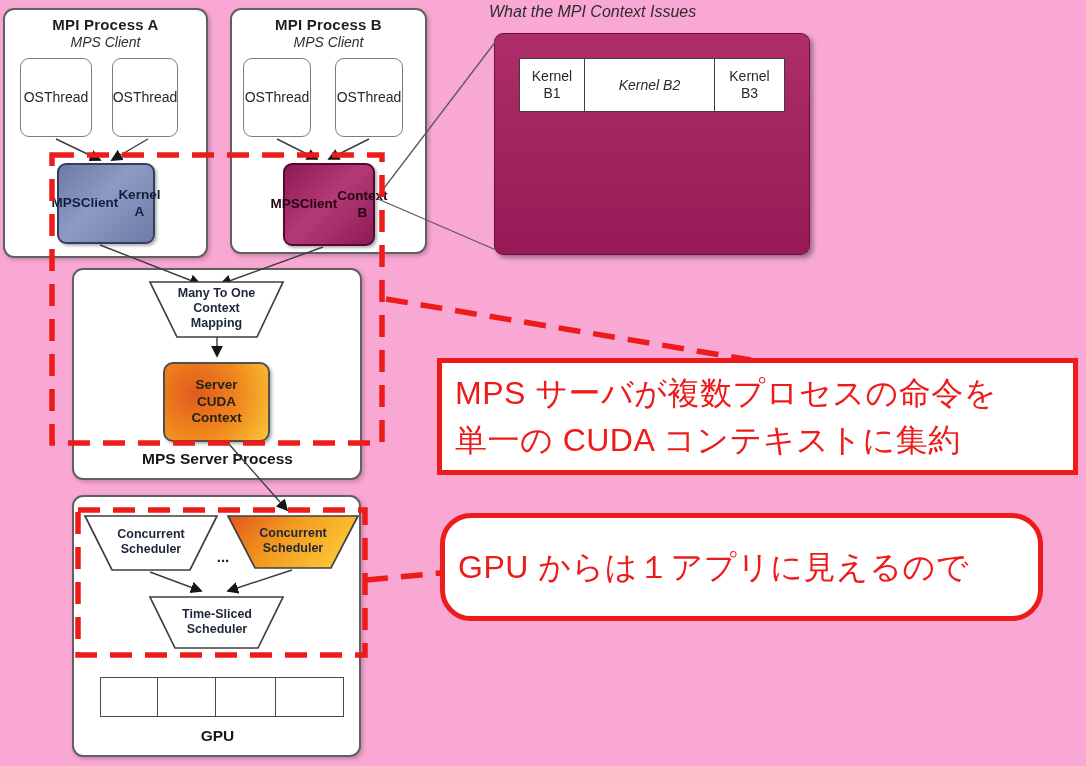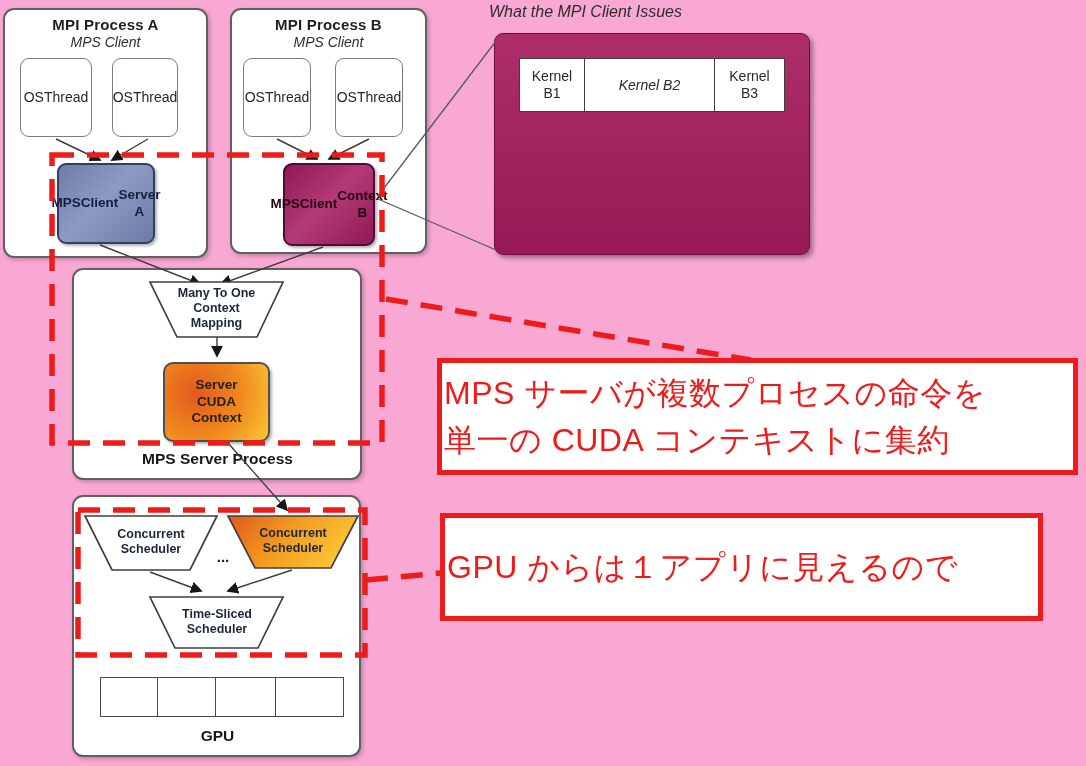--- a/index.html
+++ b/index.html
@@ -47,21 +47,21 @@
   .itlabel{font-style:italic;font-size:16px;color:#2d2d2d;z-index:10;white-space:nowrap;}
   .traptext{
     z-index:30;text-align:center;font-weight:bold;font-size:12.5px;line-height:1.18;color:#1d2739;
     pointer-events:none;
   }
   .dots{z-index:13;font-weight:bold;font-size:15px;color:#222;text-align:center;}
   svg.overlay{position:absolute;left:0;top:0;z-index:20;pointer-events:none;}
   .ann{
     border:5px solid #ee1b1b;color:#ee1b1b;background:#fff;z-index:31;
     display:flex;flex-direction:column;justify-content:center;
-    font-size:32px;line-height:1.45;padding-left:2px;letter-spacing:.5px;white-space:nowrap;
+    font-size:32px;line-height:1.45;padding-left:13px;letter-spacing:.5px;white-space:nowrap;
   }
 </style>
 </head>
 <body>
 
 <div id="canvas">
 
   <div class="abs pbox" style="left:3px;top:8px;width:205px;height:250px;">
     <div class="ptitle">MPI Process A</div>
     <div class="psub">MPS Client</div>
@@ -70,42 +70,42 @@
     <span>OS</span>
     <span>Thread</span>
   </div>
   <div class="abs tbox" style="left:112px;top:58px;width:66px;height:79px;">
     <span>OS</span>
     <span>Thread</span>
   </div>
   <div class="abs ctx ctx-a" style="left:57px;top:163px;width:98px;height:81px;">
     <span>MPS</span>
     <span>Client</span>
-    <span>Server A</span>
+    <span>Kernel A</span>
   </div>
 
   <div class="abs pbox" style="left:230px;top:8px;width:197px;height:246px;">
     <div class="ptitle">MPI Process B</div>
     <div class="psub">MPS Client</div>
   </div>
   <div class="abs tbox" style="left:243px;top:58px;width:68px;height:79px;">
     <span>OS</span>
     <span>Thread</span>
   </div>
   <div class="abs tbox" style="left:335px;top:58px;width:68px;height:79px;">
     <span>OS</span>
     <span>Thread</span>
   </div>
   <div class="abs ctx ctx-b" style="left:283px;top:163px;width:92px;height:83px;">
     <span>MPS</span>
     <span>Client</span>
     <span>Context B</span>
   </div>
 
-  <div class="abs itlabel" style="left:489px;top:3px;">What the MPI Client Issues</div>
+  <div class="abs itlabel" style="left:489px;top:3px;">What the MPI Context Issues</div>
   <div class="abs magenta" style="left:494px;top:33px;width:316px;height:222px;"></div>
   <div class="abs kcell" style="left:519px;top:58px;width:66px;height:54px;">
     <span>Kernel</span>
     <span>B1</span>
   </div>
   <div class="abs kcell" style="left:584px;top:58px;width:131px;height:54px;font-style:italic;">
     <span>Kernel B2</span>
   </div>
   <div class="abs kcell" style="left:714px;top:58px;width:71px;height:54px;">
     <span>Kernel</span>
@@ -184,17 +184,17 @@
   </div>
   <div class="abs traptext" style="left:156px;top:607px;width:122px;">
     <div>Time-Sliced</div>
     <div>Scheduler</div>
   </div>
 
   <div class="abs ann" style="left:437px;top:358px;width:641px;height:117px;">
     <div>MPS サーバが複数プロセスの命令を</div>
     <div>単一の CUDA コンテキストに集約</div>
   </div>
-  <div class="abs ann" style="left:440px;top:513px;width:603px;height:108px;">
+  <div class="abs ann" style="left:440px;top:513px;width:603px;height:108px;border-radius:31px;">
     <div>GPU からは１アプリに見えるので</div>
   </div>
 
 </div>
 
 </body></html>

